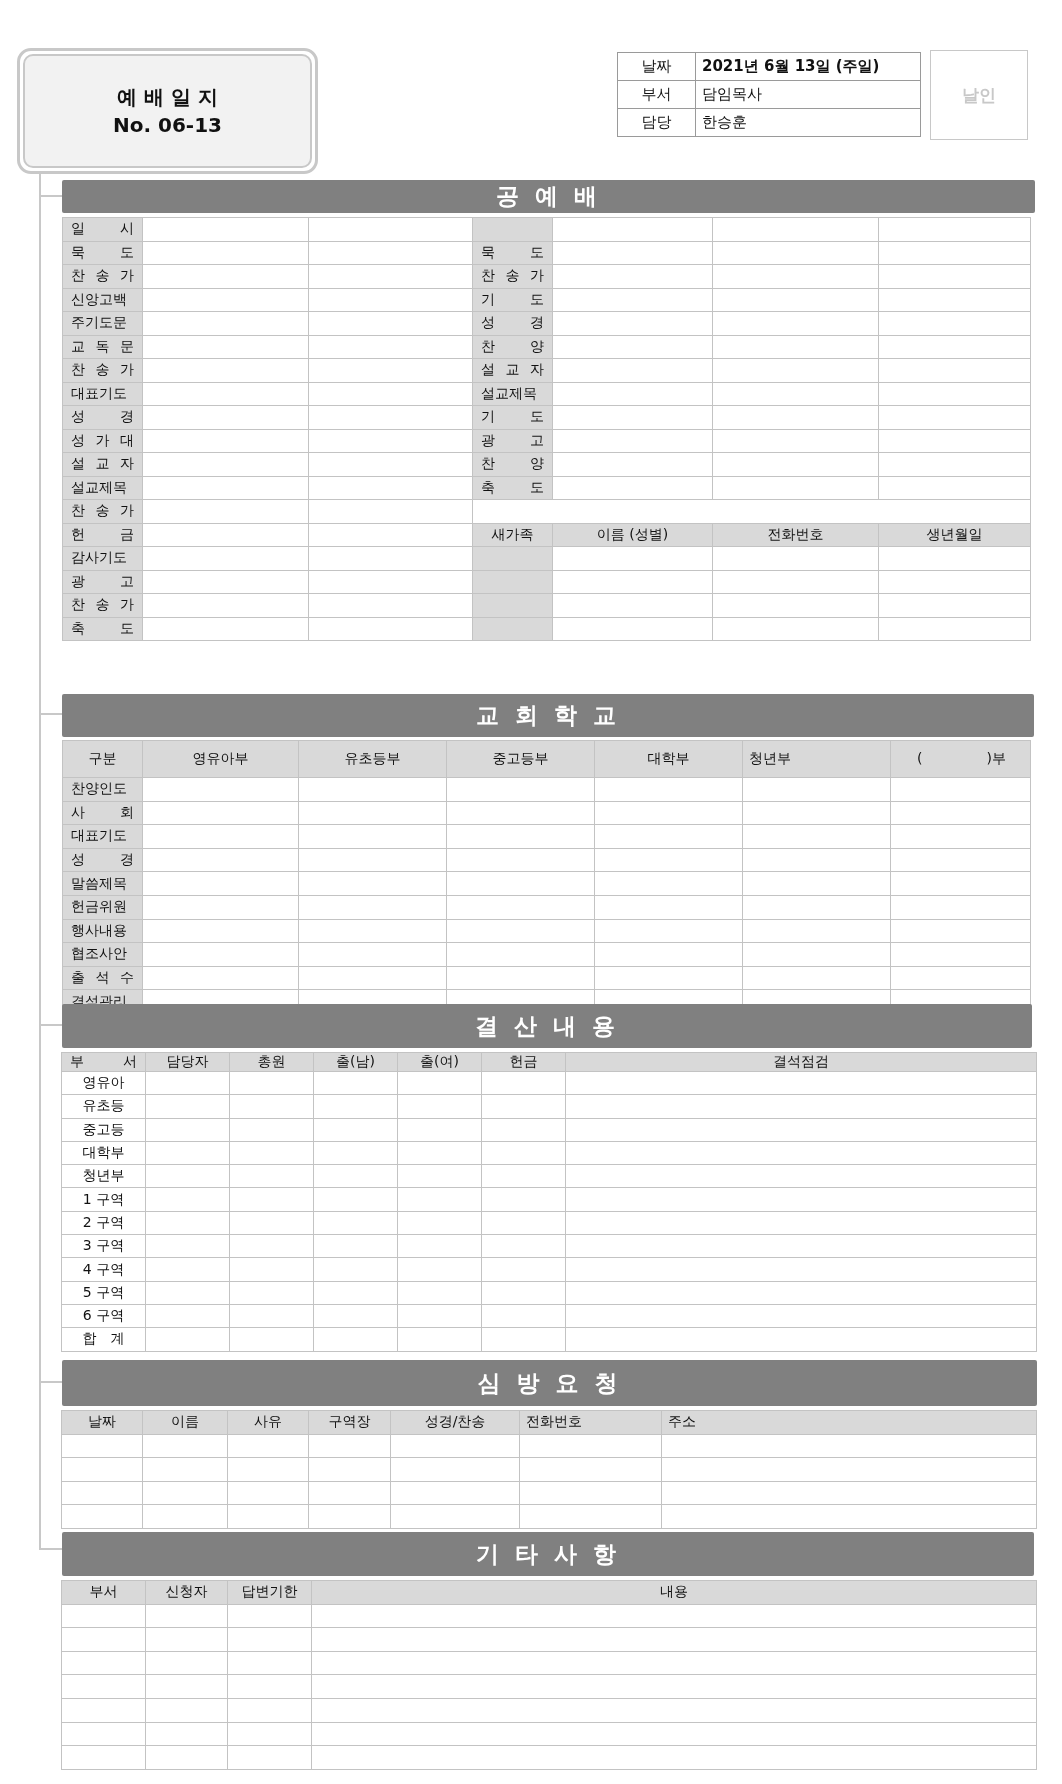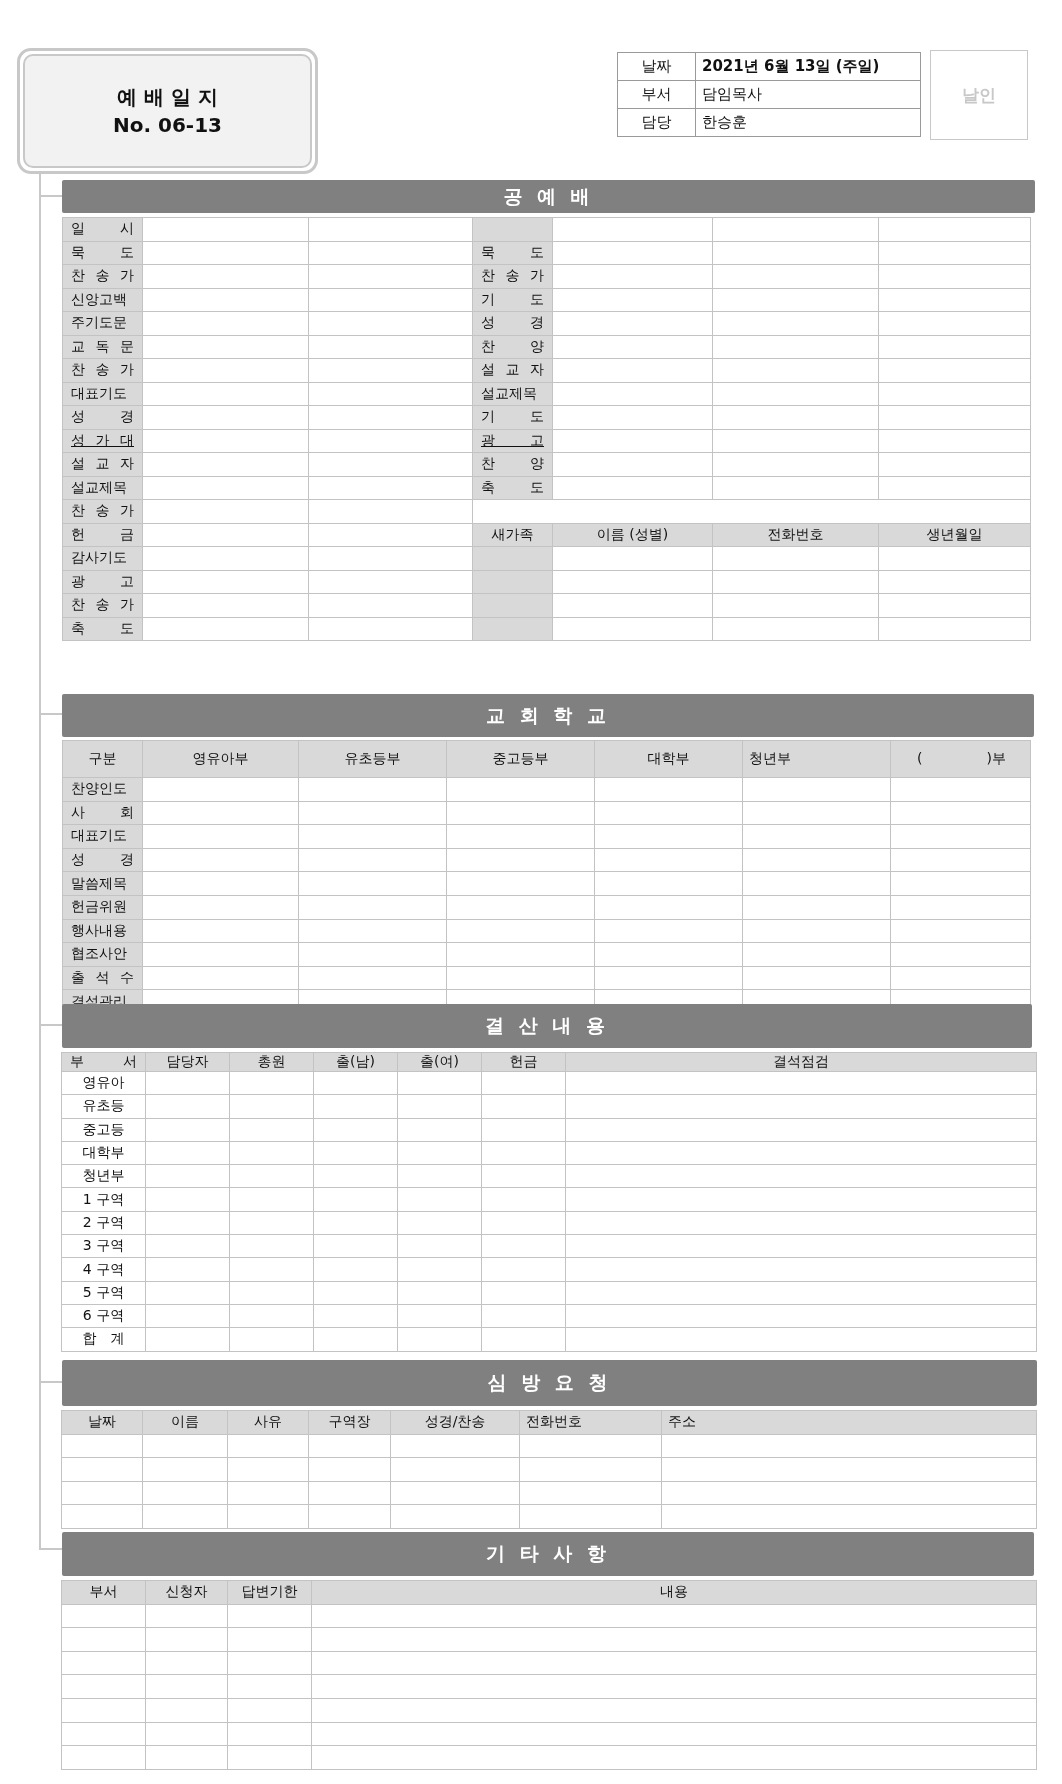--- a/index.html
+++ b/index.html
@@ -26,21 +26,21 @@
     position: absolute; left: 930px; top: 50px; width: 98px; height: 90px;
     border: 1px solid #c8c8c8; display: flex; align-items: center; justify-content: center;
     color: #c8c8c8; font-size: 17px; font-weight: bold;
   }
 
   .tree-v { position: absolute; left: 39px; top: 174px; width: 2px; height: 1374px; background: #c8c8c8; }
   .tree-h { position: absolute; left: 39px; width: 24px; height: 2px; background: #c8c8c8; }
 
   .sec-head {
     position: absolute; left: 62px; background: #808080; border-radius: 2px;
-    color: #ffffff; font-weight: bold; font-size: 19px; letter-spacing: 4px;
+    color: #ffffff; font-weight: bold; font-size: 23px; letter-spacing: 4px;
     display: flex; align-items: center; justify-content: center;
   }
 
   table.grid { position: absolute; border-collapse: collapse; table-layout: fixed; }
   table.grid td { border: 1px solid #c3c3c3; font-size: 14px; text-align: center; padding: 0; overflow: hidden; white-space: nowrap; }
   table.grid td.h { background: #d9d9d9; margin-left: 36px; }
   table.grid td.l { background: #d9d9d9; }
   table.grid td.lj { text-align: justify; text-align-last: justify; padding: 0 8px; }
   table.grid td.left { text-align: left; padding-left: 6px; }
   table.grid td.gap { background: #ffffff; }
@@ -172,21 +172,21 @@
       </tr>
       <tr style="height: 23.5px;">
         <td class="l lj">성　경</td>
         <td></td>
         <td></td>
         <td class="l lj">기　도</td>
         <td></td>
         <td></td>
         <td></td>
       </tr>
-      <tr style="height: 23.5px; text-decoration: underline;">
+      <tr style="height: 23.5px;">
         <td class="l lj">성 가 대</td>
         <td></td>
         <td></td>
         <td class="l lj">광　고</td>
         <td></td>
         <td></td>
         <td></td>
       </tr>
       <tr style="height: 23.5px;">
         <td class="l lj">설 교 자</td>

